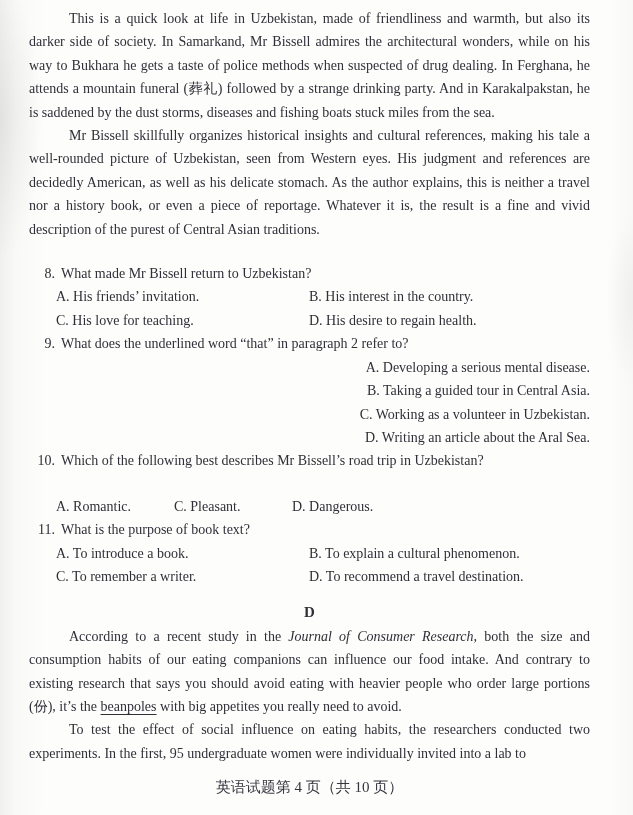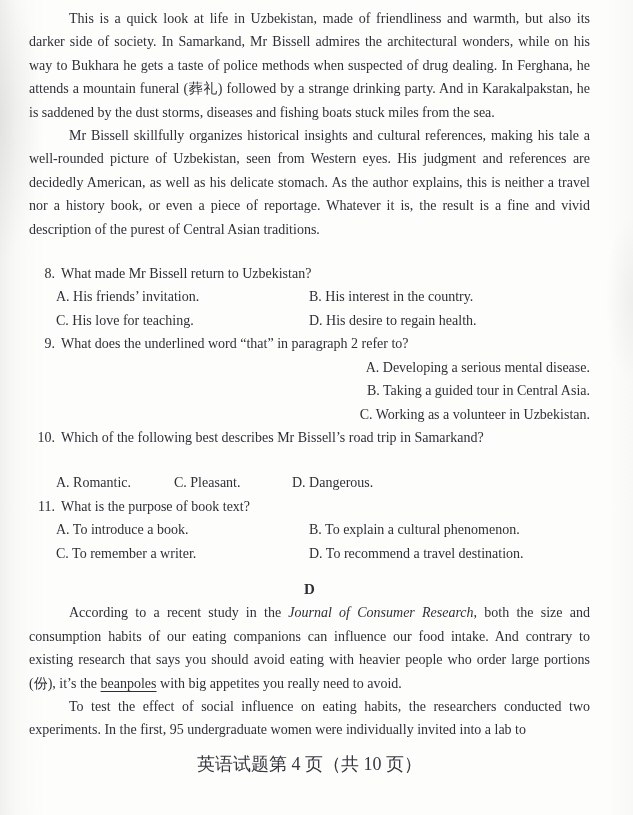--- a/index.html
+++ b/index.html
@@ -40,21 +40,21 @@
   .section-head {
     margin-top: 13px;
     text-align: center;
     font-weight: bold;
     font-size: 15px;
     line-height: 23.4px;
   }
   .footer {
     margin-top: 12px;
     text-align: center;
-    font-size: 18px;
+    font-size: 15px;
     line-height: 20px;
     color: #36363f;
   }
 </style>
 </head>
 <body>
 
 <div class="page">
 
   <p class="para"><span>This is a quick look at life in Uzbekistan, made of friendliness and warmth, but also its darker side of society. In Samarkand, Mr Bissell admires the architectural wonders, while on his way to Bukhara he gets a taste of police methods when suspected of drug dealing. In Ferghana, he attends a mountain funeral (葬礼) followed by a strange drinking party. And in Karakalpakstan, he is saddened by the dust storms, diseases and fishing boats stuck miles from the sea.</span></p>
@@ -78,27 +78,28 @@
 
     <div class="question">
       <div class="q-line">
         <span class="q-num">9.</span>
         <span class="q-text">What does the underlined word “that” in paragraph 2 refer to?</span>
       </div>
       <div class="opts opts-1col">
         <span>A. Developing a serious mental disease.</span>
         <span>B. Taking a guided tour in Central Asia.</span>
         <span>C. Working as a volunteer in Uzbekistan.</span>
+        <span>D. Writing an article about the Aral Sea.</span>
       </div>
     </div>
 
     <div class="question">
       <div class="q-line">
         <span class="q-num">10.</span>
-        <span class="q-text">Which of the following best describes Mr Bissell’s road trip in Samarkand?</span>
+        <span class="q-text">Which of the following best describes Mr Bissell’s road trip in Uzbekistan?</span>
       </div>
       <div class="opts opts-row4">
         <span>A. Romantic.</span>
         <span>C. Pleasant.</span>
         <span>D. Dangerous.</span>
       </div>
     </div>
 
     <div class="question">
       <div class="q-line">

